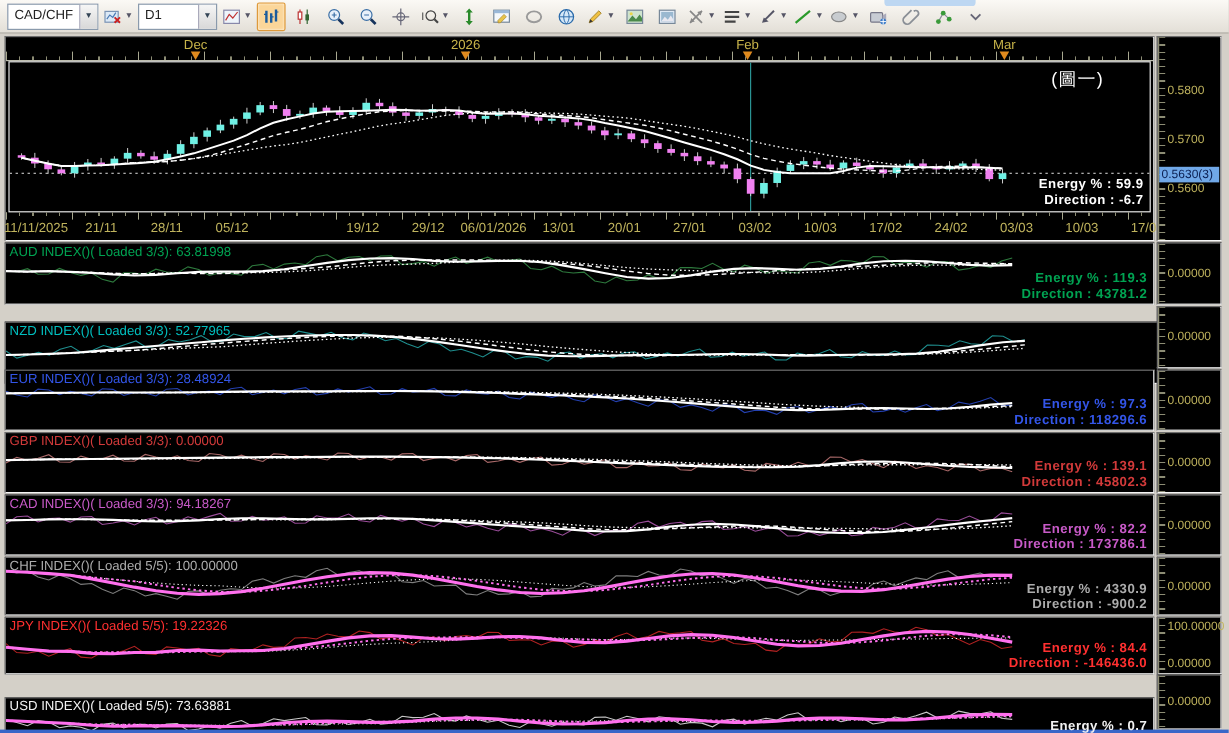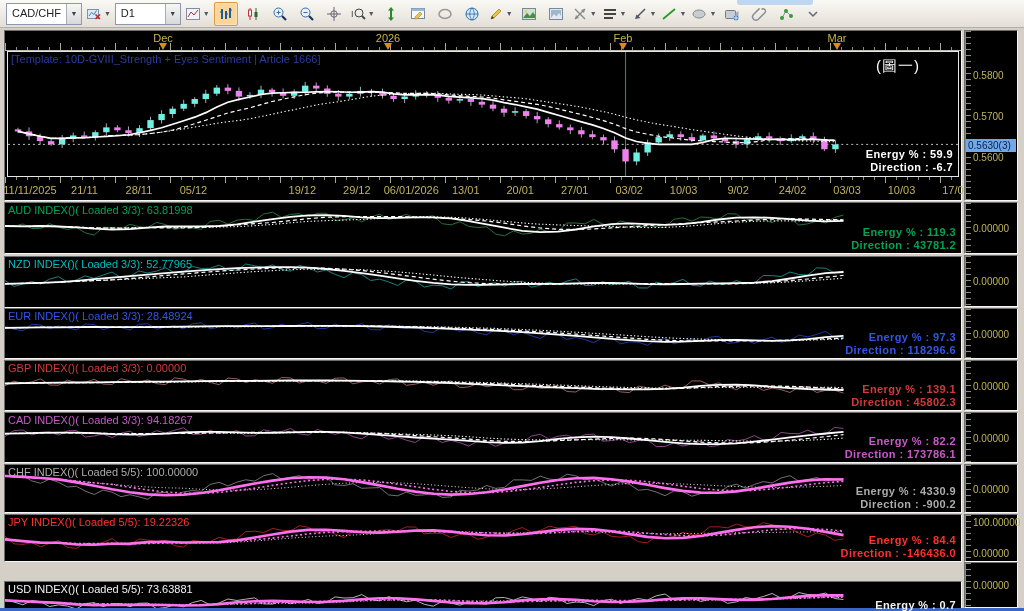--- a/index.html
+++ b/index.html
@@ -400,42 +400,41 @@
         <line x1="807.04" y1="81.7" x2="807.04" y2="92.8" stroke="#D8D8D8" stroke-width="0.8"></line>
         <rect x="803.8399999999999" y="85.6" width="6.4" height="3.3" fill="#F080F0"></rect>
         <line x1="818.11" y1="86.1" x2="818.11" y2="100.7" stroke="#D8D8D8" stroke-width="0.8"></line>
         <rect x="814.91" y="88.9" width="6.4" height="9.9" fill="#F080F0"></rect>
         <line x1="829.1800000000001" y1="90.4" x2="829.1800000000001" y2="102.5" stroke="#D8D8D8" stroke-width="0.8"></line>
         <rect x="825.98" y="93.9" width="6.4" height="4.9" fill="#6FF0E4"></rect>
         <polyline points="10.0,80.7 21.1,83.2 32.1,85.6 43.2,87.7 54.3,87.7 65.3,87.2 76.4,87.1 87.5,86.4 98.6,85.9 109.6,85.1 120.7,84.1 131.8,82.0 142.8,79.7 153.9,77.0 165.0,73.4 176.1,69.8 187.1,66.2 198.2,61.6 209.3,55.8 220.3,51.1 231.4,48.1 242.5,45.7 253.5,43.2 264.6,41.8 275.7,41.4 286.8,41.1 297.8,40.9 308.9,40.6 320.0,40.2 331.0,40.4 342.1,40.9 353.2,40.7 364.2,40.3 375.3,40.8 386.4,42.5 397.4,43.5 408.5,43.5 419.6,43.3 430.7,43.9 441.7,45.1 452.8,45.9 463.9,46.7 474.9,47.4 486.0,48.9 497.1,51.4 508.2,53.4 519.2,55.7 530.3,58.1 541.4,61.3 552.4,64.5 563.5,67.8 574.6,71.0 585.6,74.1 596.7,77.8 607.8,82.0 618.9,87.4 629.9,91.0 641.0,92.9 652.1,93.8 663.1,93.8 674.2,93.8 685.3,93.8 696.3,92.0 707.4,89.1 718.5,87.7 729.6,87.9 740.6,88.2 751.7,88.5 762.8,88.7 773.8,88.8 784.9,89.1 796.0,88.9 807.0,88.7 818.1,89.3 829.2,89.9" fill="none" stroke="#FFF" stroke-width="1.7"></polyline>
         <polyline points="10.0,80.7 21.1,83.2 32.1,85.6 43.2,87.7 54.3,87.7 65.3,87.2 76.4,87.1 87.5,86.4 98.6,85.3 109.6,84.7 120.7,84.5 131.8,83.9 142.8,82.8 153.9,81.4 165.0,79.3 176.1,76.4 187.1,72.8 198.2,69.3 209.3,65.6 220.3,62.0 231.4,59.2 242.5,56.7 253.5,53.5 264.6,50.3 275.7,47.8 286.8,45.6 297.8,43.4 308.9,41.8 320.0,41.0 331.0,40.8 342.1,40.8 353.2,41.0 364.2,41.2 375.3,41.1 386.4,41.4 397.4,42.0 408.5,42.1 419.6,42.0 430.7,42.5 441.7,43.6 452.8,44.5 463.9,45.1 474.9,45.7 486.0,46.9 497.1,48.6 508.2,50.1 519.2,51.7 530.3,53.2 541.4,55.4 552.4,58.0 563.5,60.8 574.6,63.6 585.6,66.5 596.7,69.7 607.8,73.4 618.9,77.9 629.9,81.3 641.0,83.6 652.1,85.6 663.1,87.0 674.2,88.4 685.3,89.7 696.3,90.3 707.4,91.0 718.5,91.5 729.6,92.1 740.6,92.0 751.7,91.0 762.8,89.2 773.8,88.3 784.9,88.0 796.0,88.0 807.0,88.4 818.1,89.3 829.2,89.6" fill="none" stroke="#FFF" stroke-width="1.2" stroke-dasharray="4,3"></polyline>
         <polyline points="10.0,80.7 21.1,83.2 32.1,85.6 43.2,87.7 54.3,87.7 65.3,87.2 76.4,87.1 87.5,86.4 98.6,85.3 109.6,84.7 120.7,84.5 131.8,83.9 142.8,82.8 153.9,81.4 165.0,79.8 176.1,78.1 187.1,76.3 198.2,74.4 209.3,72.4 220.3,70.8 231.4,69.6 242.5,67.8 253.5,65.5 264.6,63.2 275.7,60.8 286.8,58.6 297.8,56.2 308.9,53.8 320.0,52.0 331.0,50.5 342.1,48.7 353.2,46.7 364.2,44.9 375.3,43.8 386.4,43.0 397.4,42.5 408.5,42.0 419.6,41.8 430.7,42.0 441.7,42.6 452.8,43.0 463.9,43.2 474.9,43.7 486.0,44.6 497.1,45.6 508.2,46.4 519.2,47.5 530.3,49.2 541.4,50.9 552.4,52.5 563.5,54.1 574.6,56.1 585.6,58.3 596.7,60.6 607.8,63.2 618.9,66.3 629.9,69.0 641.0,71.3 652.1,73.4 663.1,75.1 674.2,76.9 685.3,78.9 696.3,80.5 707.4,82.1 718.5,83.7 729.6,85.2 740.6,86.6 751.7,87.6 762.8,88.5 773.8,89.4 784.9,89.9 796.0,90.2 807.0,90.4 818.1,91.0 829.2,91.2" fill="none" stroke="#FFF" stroke-width="1.1" stroke-dasharray="1.4,2.4"></polyline>
       </svg>
-    <span class="tmpl">[Template: 10D-GVIII_Strength + Eyes Sentiment | Article 1666]</span>
     <span class="fig">(圖一)</span>
     <div class="ed">
       <div>Energy % : 59.9</div>
       <div>Direction : -6.7</div>
     </div>
   </div>
   <div class="date-axis" id="date-axis">
       <span class="date-label" style="left: 25px;">11/11/2025</span>
       <span class="date-label" style="left: 79.47px;">21/11</span>
       <span class="date-label" style="left: 133.94px;">28/11</span>
       <span class="date-label" style="left: 188.41px;">05/12</span>
       <span class="date-label" style="left: 242.88px; margin-top: 47px;">12/12</span>
       <span class="date-label" style="left: 297.35px;">19/12</span>
       <span class="date-label" style="left: 351.82px;">29/12</span>
       <span class="date-label" style="left: 406.29px;">06/01/2026</span>
       <span class="date-label" style="left: 460.76px;">13/01</span>
       <span class="date-label" style="left: 515.23px;">20/01</span>
       <span class="date-label" style="left: 569.7px;">27/01</span>
       <span class="date-label" style="left: 624.17px;">03/02</span>
       <span class="date-label" style="left: 678.64px;">10/03</span>
-      <span class="date-label" style="left: 733.11px;">9/02</span>
+      <span class="date-label" style="left: 733.11px;">17/02</span>
       <span class="date-label" style="left: 787.58px;">24/02</span>
       <span class="date-label" style="left: 842.05px;">03/03</span>
       <span class="date-label" style="left: 896.52px;">10/03</span>
       <span class="date-label" style="left: 950.99px;">17/03</span>
     </div>
 </div>
 <div id="main-chart-scale" class="scale-box" style="top:30px;height:169px">
   <div class="tickrail"></div>
 <span class="scale-label" style="top: 38.8824px;">0.5800</span>
     <span class="scale-label" style="top: 80.0588px;">0.5700</span>
@@ -454,21 +453,21 @@
       <span class="idx-title" style="color:#00A352">AUD INDEX()( Loaded 3/3): 63.81998</span>
       <div class="ed" style="color:#00A352">
         <div>Energy % : 119.3</div>
         <div>Direction : 43781.2</div>
       </div>
     </div>
     <div class="scale-box" style="top: 202px; height: 50px;">
       <div class="tickrail"></div>
       <span class="scale-label" style="top: 50%; transform: translateY(-50%);">0.00000</span>
     </div>
-    <div class="chart-box idx-panel" style="top: 256px; height: 50px;">
+    <div class="chart-box idx-panel" style="top: 268px; height: 50px; padding-left: 12px;">
       <svg viewBox="0 0 952 50" preserveAspectRatio="none">
         <polyline points="0.0,23.5 8.9,29.4 17.8,27.1 26.6,24.5 35.5,27.0 44.4,22.1 53.3,19.6 62.2,25.1 71.1,22.9 79.9,18.9 88.8,21.3 97.7,18.0 106.6,15.1 115.5,20.7 124.4,19.3 133.2,14.0 142.1,16.0 151.0,14.1 159.9,10.7 168.8,15.9 177.7,15.3 186.5,9.4 195.4,11.5 204.3,11.3 213.2,8.1 222.1,12.9 231.0,13.3 239.8,7.0 248.7,8.8 257.6,10.7 266.5,7.9 275.4,12.5 284.3,14.2 293.1,8.5 302.0,10.7 310.9,15.0 319.8,13.1 328.7,17.4 337.6,20.7 346.4,15.6 355.3,17.7 364.2,23.5 373.1,22.1 382.0,24.9 390.9,28.5 399.7,23.1 408.6,24.0 417.5,30.1 426.4,28.2 435.3,28.8 444.1,32.0 453.0,25.7 461.9,24.4 470.8,29.6 479.7,26.7 488.6,25.8 497.4,29.2 506.3,25.0 515.2,24.2 524.1,30.2 533.0,28.2 541.9,25.1 550.7,27.8 559.6,24.1 568.5,21.9 577.4,28.7 586.3,28.1 595.2,24.5 604.0,27.9 612.9,26.2 621.8,24.3 630.7,30.9 639.6,31.0 648.5,25.2 657.3,27.1 666.2,25.8 675.1,22.3 684.0,28.3 692.9,29.1 701.8,24.0 710.6,27.1 719.5,27.2 728.4,23.5 737.3,26.8 746.2,26.3 755.1,18.5 763.9,18.7 772.8,19.5 781.7,15.0 790.6,17.5 799.5,18.1 808.4,10.8 817.2,11.2 826.1,16.0 835.0,14.1" fill="none" stroke="#1F8F8F" stroke-width="0.9"></polyline>
         <polyline points="0.0,26.8 17.8,26.4 35.5,25.9 53.3,25.2 71.1,23.8 88.8,22.2 106.6,20.6 124.4,19.1 142.1,17.7 159.9,16.2 177.7,14.6 195.4,13.3 213.2,12.2 231.0,11.2 248.7,10.6 266.5,10.2 284.3,10.2 302.0,10.7 319.8,12.0 337.6,13.8 355.3,16.1 373.1,18.7 390.9,21.4 408.6,23.8 426.4,25.9 444.1,27.4 461.9,27.9 479.7,27.8 497.4,27.4 515.2,27.0 533.0,26.8 550.7,26.8 568.5,26.4 586.3,26.0 604.0,26.0 621.8,26.4 639.6,27.2 657.3,27.4 675.1,27.0 692.9,26.6 710.6,26.4 728.4,26.2 746.2,25.7 763.9,24.1 781.7,21.5 799.5,18.6 817.2,16.2 835.0,15.0" fill="none" stroke="#FFF" stroke-width="1.8"></polyline>
         <polyline points="0.0,26.8 17.8,26.4 35.5,25.9 53.3,25.2 71.1,24.4 88.8,23.6 106.6,22.9 124.4,21.5 142.1,20.0 159.9,18.4 177.7,16.9 195.4,15.5 213.2,14.2 231.0,13.0 248.7,12.0 266.5,11.2 284.3,10.8 302.0,10.8 319.8,11.2 337.6,12.1 355.3,13.6 373.1,15.5 390.9,17.6 408.6,19.9 426.4,22.2 444.1,24.2 461.9,25.7 479.7,26.6 497.4,27.1 515.2,27.5 533.0,27.5 550.7,27.1 568.5,26.6 586.3,26.4 604.0,26.5 621.8,26.6 639.6,26.7 657.3,26.7 675.1,26.6 692.9,26.7 710.6,26.9 728.4,26.8 746.2,26.1 763.9,25.0 781.7,23.5 799.5,22.0 817.2,20.2 835.0,18.4" fill="none" stroke="#FFF" stroke-width="1.2" stroke-dasharray="4,3"></polyline>
         <polyline points="0.0,26.8 17.8,26.4 35.5,25.9 53.3,25.2 71.1,24.4 88.8,23.6 106.6,22.9 124.4,22.1 142.1,21.4 159.9,20.6 177.7,19.9 195.4,18.5 213.2,17.1 231.0,15.8 248.7,14.6 266.5,13.6 284.3,12.7 302.0,12.2 319.8,12.0 337.6,12.2 355.3,12.7 373.1,13.7 390.9,14.9 408.6,16.4 426.4,18.0 444.1,19.8 461.9,21.4 479.7,22.8 497.4,24.1 515.2,25.2 533.0,26.1 550.7,26.7 568.5,26.9 586.3,26.9 604.0,26.9 621.8,26.9 639.6,26.8 657.3,26.7 675.1,26.7 692.9,26.6 710.6,26.6 728.4,26.5 746.2,26.2 763.9,25.8 781.7,24.9 799.5,23.8 817.2,22.5 835.0,21.3" fill="none" stroke="#FFF" stroke-width="1.1" stroke-dasharray="1.3,2.2"></polyline>
       </svg>
       <span class="idx-title" style="color:#00BEBE">NZD INDEX()( Loaded 3/3): 52.77965</span>
     </div>
     <div class="scale-box" style="top: 255px; height: 50px;">
       <div class="tickrail"></div>

